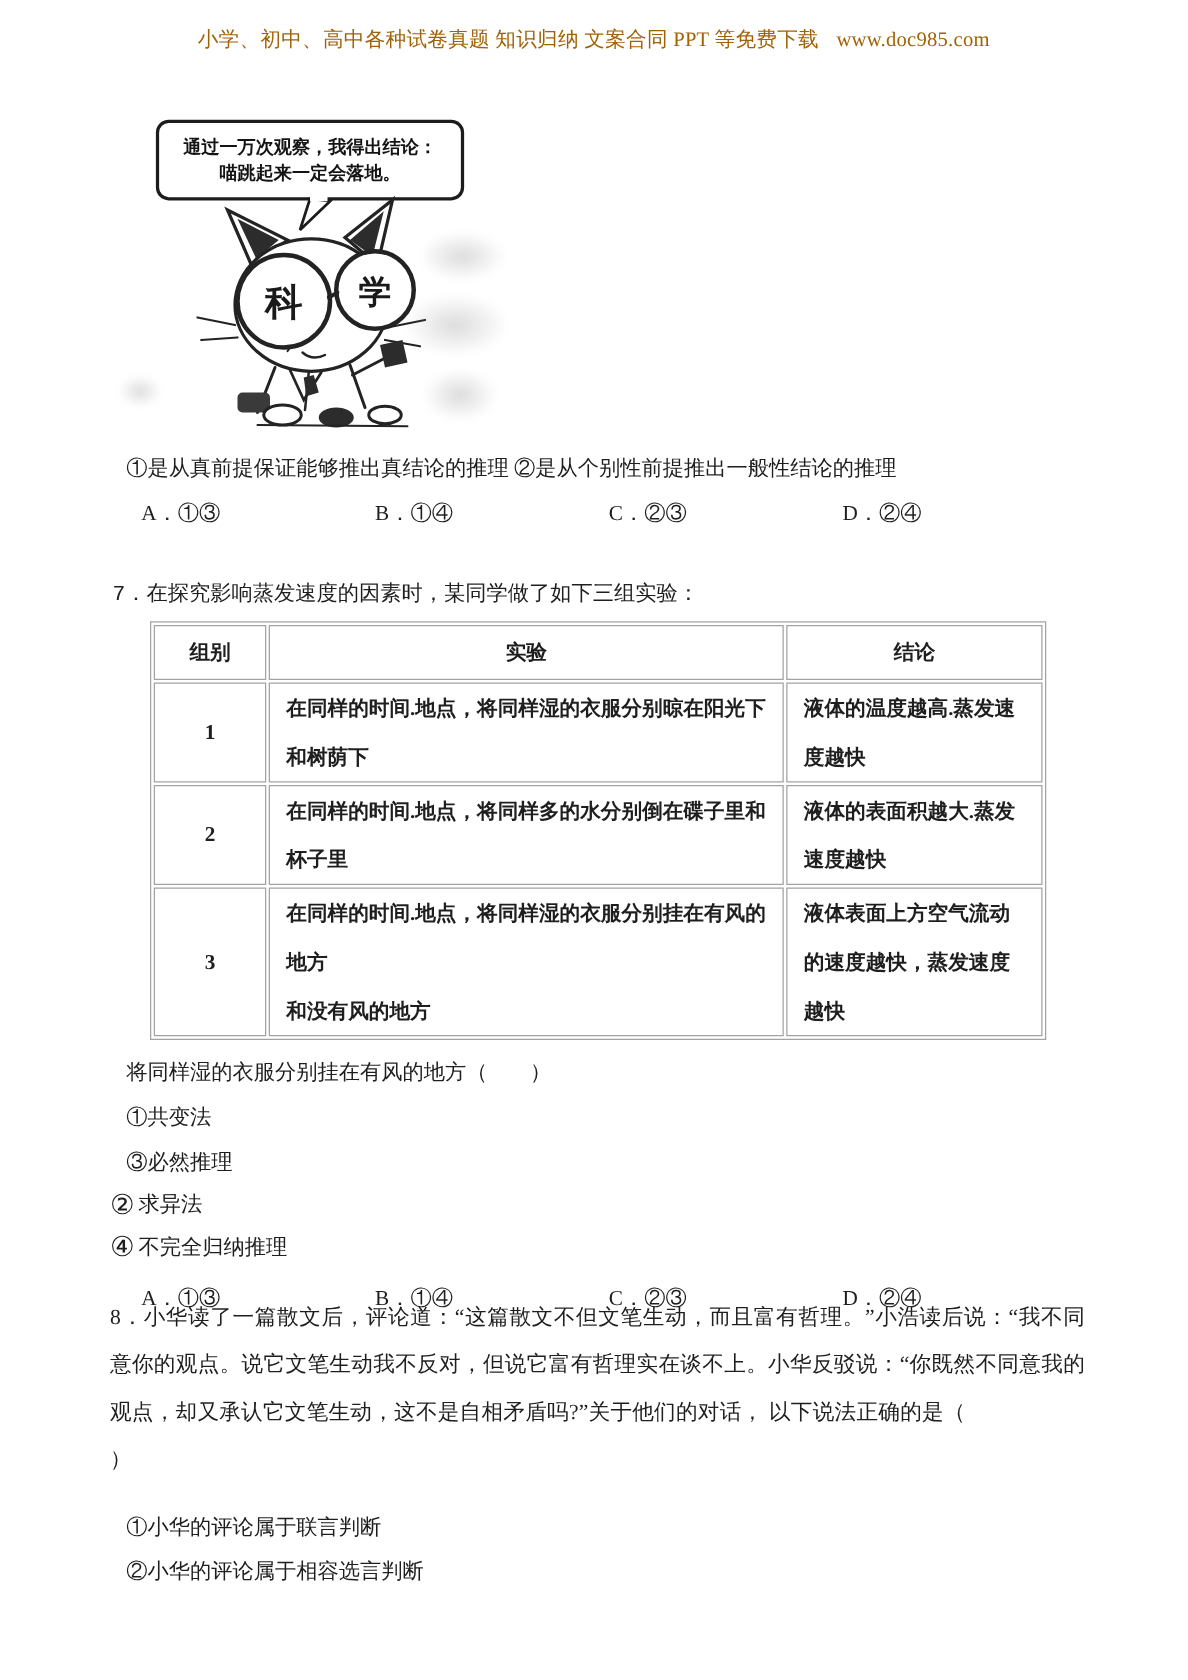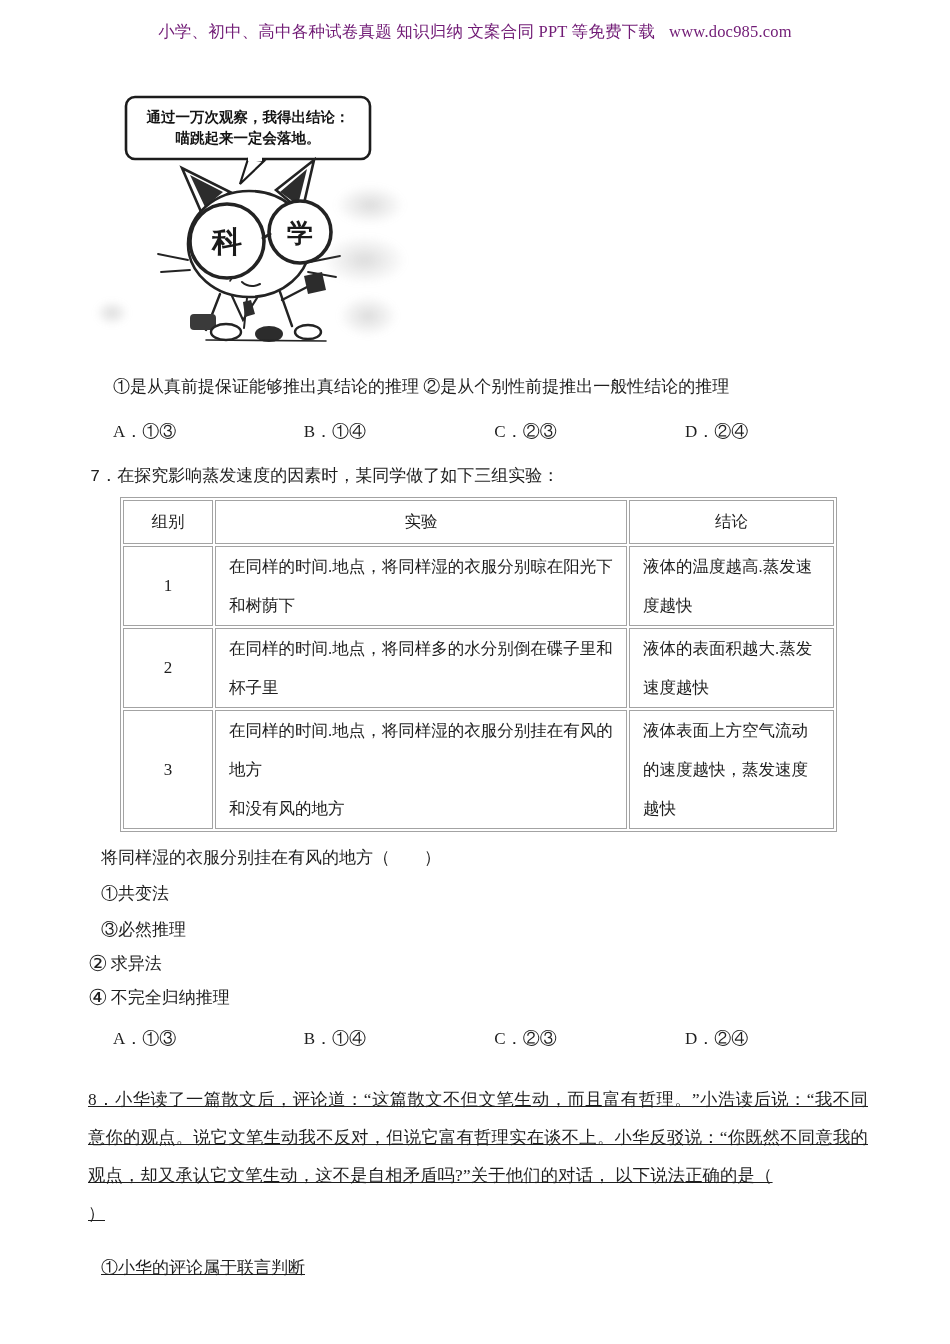--- a/index.html
+++ b/index.html
@@ -9,50 +9,50 @@
     font-family:"Liberation Serif","DejaVu Serif",serif;
     color:#1e1e1e;
     position:relative;
     overflow:hidden;
   }
   .page { position:relative; width:950px; height:1344px; background:#fff; }
 
   
   .header {
     position:absolute; top:21px; left:0; width:100%;
-    text-align:center; font-size:16.5px; color:#701a75;
+    text-align:center; font-size:16.5px; color:#a16207;
     letter-spacing:0.2px; white-space:nowrap;
   }
   .header .site { margin-left:14px; }
 
   
   .cartoon { position:absolute; top:92px; left:106px; width:292px; height:252px; }
   .smudge {
     position:absolute; border-radius:50%;
     background:radial-gradient(ellipse at center, rgba(130,130,130,0.28) 0%, rgba(255,255,255,0) 70%);
     filter:blur(3px);
   }
 
   
   .block { position:absolute; left:88px; width:784px; font-size:17px; }
-  .line { line-height:36px; margin:12px; padding-left:13px; }
-  .opts { display:flex; padding-left:25px; line-height:30px;justify-content:space-between; }
+  .line { line-height:36px; margin:0; padding-left:13px; }
+  .opts { display:flex; padding-left:25px; line-height:30px; }
   .opt { width:187px; }
 
   
   .q7stem { line-height:26px; margin:0; padding-left:2px;font-family:Liberation Mono, monospace; }
   table.exp {
     border-collapse:separate; border-spacing:2px;
     table-layout:fixed; width:717px;
     margin:7px 0 0 32px;
     border:1px solid #a3a3a3;
     background:#fff;
     font-size:16.5px;
   }
-  table.exp th, table.exp td { border:1px solid #a3a3a3; font-weight:normal; }
+  table.exp th, table.exp td { border:1px solid #a3a3a3; font-weight:bold; }
   table.exp th { height:44px; text-align:center; vertical-align:middle; }
   td.group { text-align:center; vertical-align:middle; font-size:17px; }
   td.body-cell { padding:0 13px; line-height:39px; vertical-align:middle; white-space:pre-line; }
   tr.r1 td { height:78px; }
   tr.r2 td { height:77px;margin-top:32px; }
   tr.r3 td { height:113px; }
 
   .stem2 { line-height:26px; margin:13px 0 0 0; padding-left:13px; }
   .item { line-height:26px; margin:10px 0 0 0; padding-left:13px; }
   .item.outdent { padding-left:0; margin-top:8px; }
@@ -188,19 +188,20 @@
     <p class="item outdent"><span class="big-num">④</span><span>不完全归纳推理</span></p>
 
     <div class="opts q7opts">
       <span class="opt">A．①③</span>
       <span class="opt">B．①④</span>
       <span class="opt">C．②③</span>
       <span class="opt">D．②④</span>
     </div>
   </div>
 
-  <div class="block" style="top:1081px; width:780px;text-decoration:underline;">
+  <div class="block" style="top:1035px; width:780px;">
     <p class="q8para">8．小华读了一篇散文后，评论道：“这篇散文不但文笔生动，而且富有哲理。”小浩读后说：“我不同意你的观点。说它文笔生动我不反对，但说它富有哲理实在谈不上。小华反驳说：“你既然不同意我的观点，却又承认它文笔生动，这不是自相矛盾吗?”关于他们的对话， 以下说法正确的是（</p>
     <p class="q8paren">）</p>
     <p class="q8item first">①小华的评论属于联言判断</p>
+    <p class="q8item">②小华的评论属于相容选言判断</p>
   </div>
 
 </div>
 
 </body></html>

